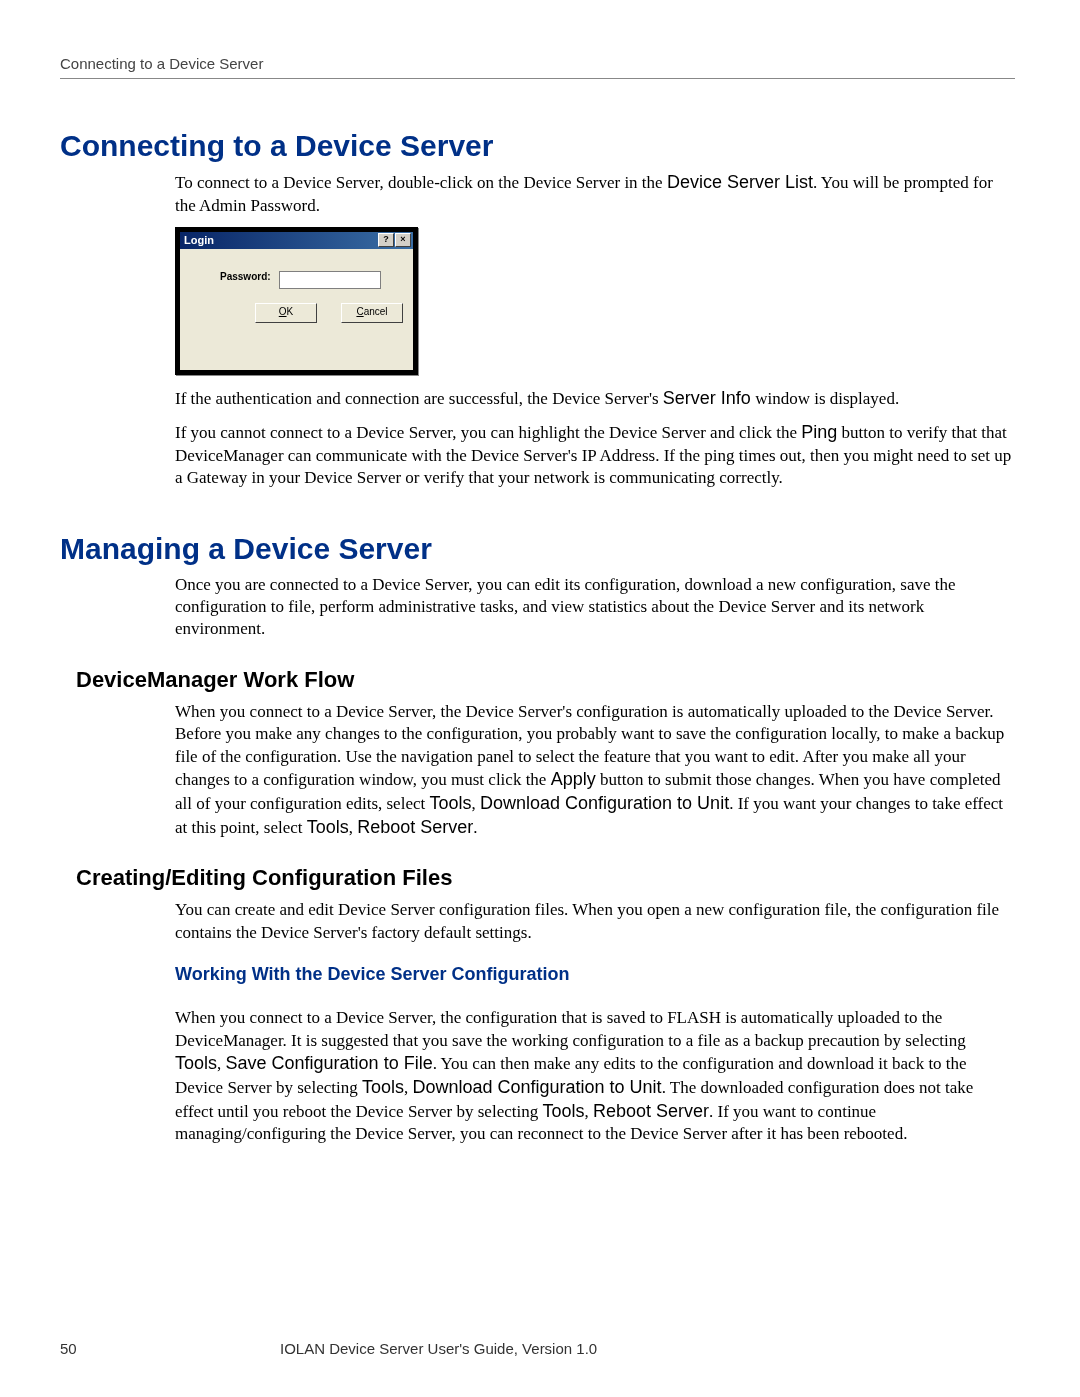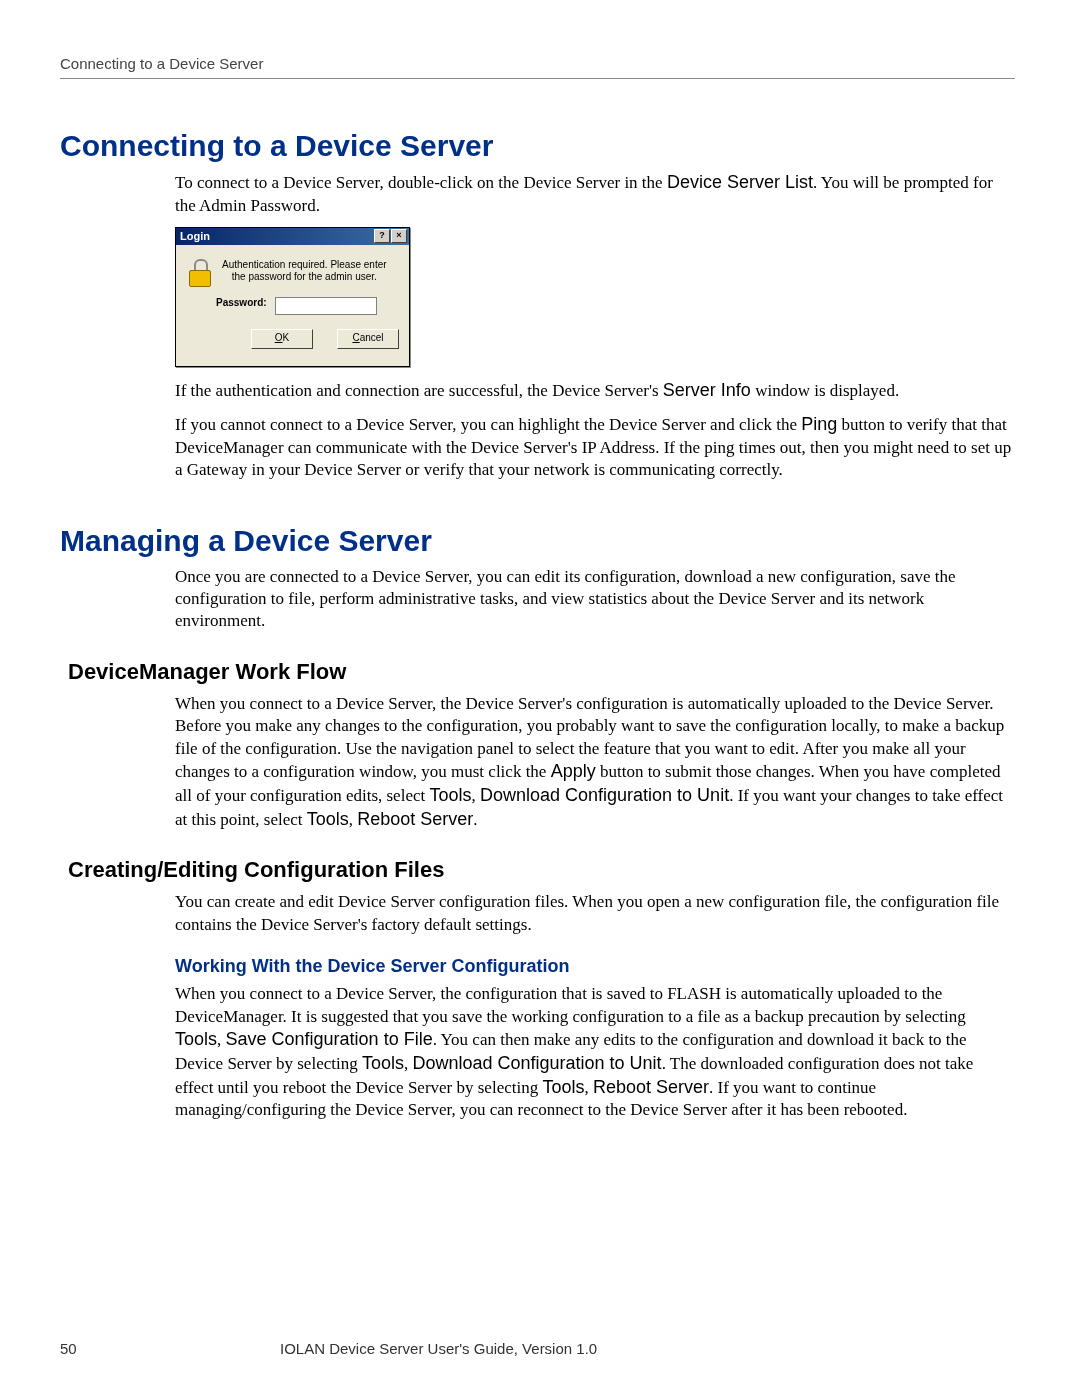--- a/index.html
+++ b/index.html
@@ -26,46 +26,46 @@
     font-size: 30px;
     font-weight: bold;
     color: #003087;
     margin: 0 0 8px 0;
   }
   h2 {
     font-family: Arial, Helvetica, sans-serif;
     font-size: 22px;
     font-weight: bold;
     color: #000;
-    margin: 26px 0 8px 8px;
+    margin: 26px 0 8px 16px;
   }
   h3 {
     font-family: Arial, Helvetica, sans-serif;
     font-size: 18px;
     font-weight: bold;
     color: #003087;
-    margin: 20px 0 6px 115px;
+    margin: 20px 0 22px 115px;
   }
   .sans-bold {
     font-family: Arial, Helvetica, sans-serif;
     font-weight: normal;
     font-size: 18px;
     margin-top: 36px;
   }
   p {
     font-size: 17px;
     line-height: 1.32;
     margin: 0 0 10px 115px;
     text-align: left;
   }
   .login-box {
     margin: 8px 0 12px 115px;
     width: 233px;
     height: 138px;
-    border: 1px solid #000000;
+    border: 5px solid #000000;
     background: #ece9d8;
     font-family: Tahoma, Arial, sans-serif;
     font-size: 10px;
     box-shadow: 1px 1px 0 #888;
   }
   .login-title {
     background: linear-gradient(to right, #082567, #3a6ea5);
     color: #fff;
     font-weight: bold;
     font-size: 11px;
@@ -190,30 +190,20 @@
 
 <div class="login-box">
   <div class="login-title">
     <span>Login</span>
     <div class="login-title-btns">
       <div class="tb-btn">?</div>
       <div class="tb-btn">×</div>
     </div>
   </div>
   <div class="login-body">
-    <div class="login-row1">
-      <div class="lock-icon">
-        <div class="lock-sh"></div>
-        <div class="lock-body"></div>
-      </div>
-      <div class="login-msg">
-        <span>Authentication required. Please enter</span><br>
-        <span>the password for the admin user.</span>
-      </div>
-    </div>
     <div class="login-row2">
       <span class="pw-label">Password:</span>
       <div class="pw-input"></div>
     </div>
     <div class="login-row3">
       <div class="dlg-btn"><span class="ul">O</span><span>K</span></div>
       <div class="dlg-btn"><span class="ul">C</span><span>ancel</span></div>
     </div>
   </div>
 </div>

